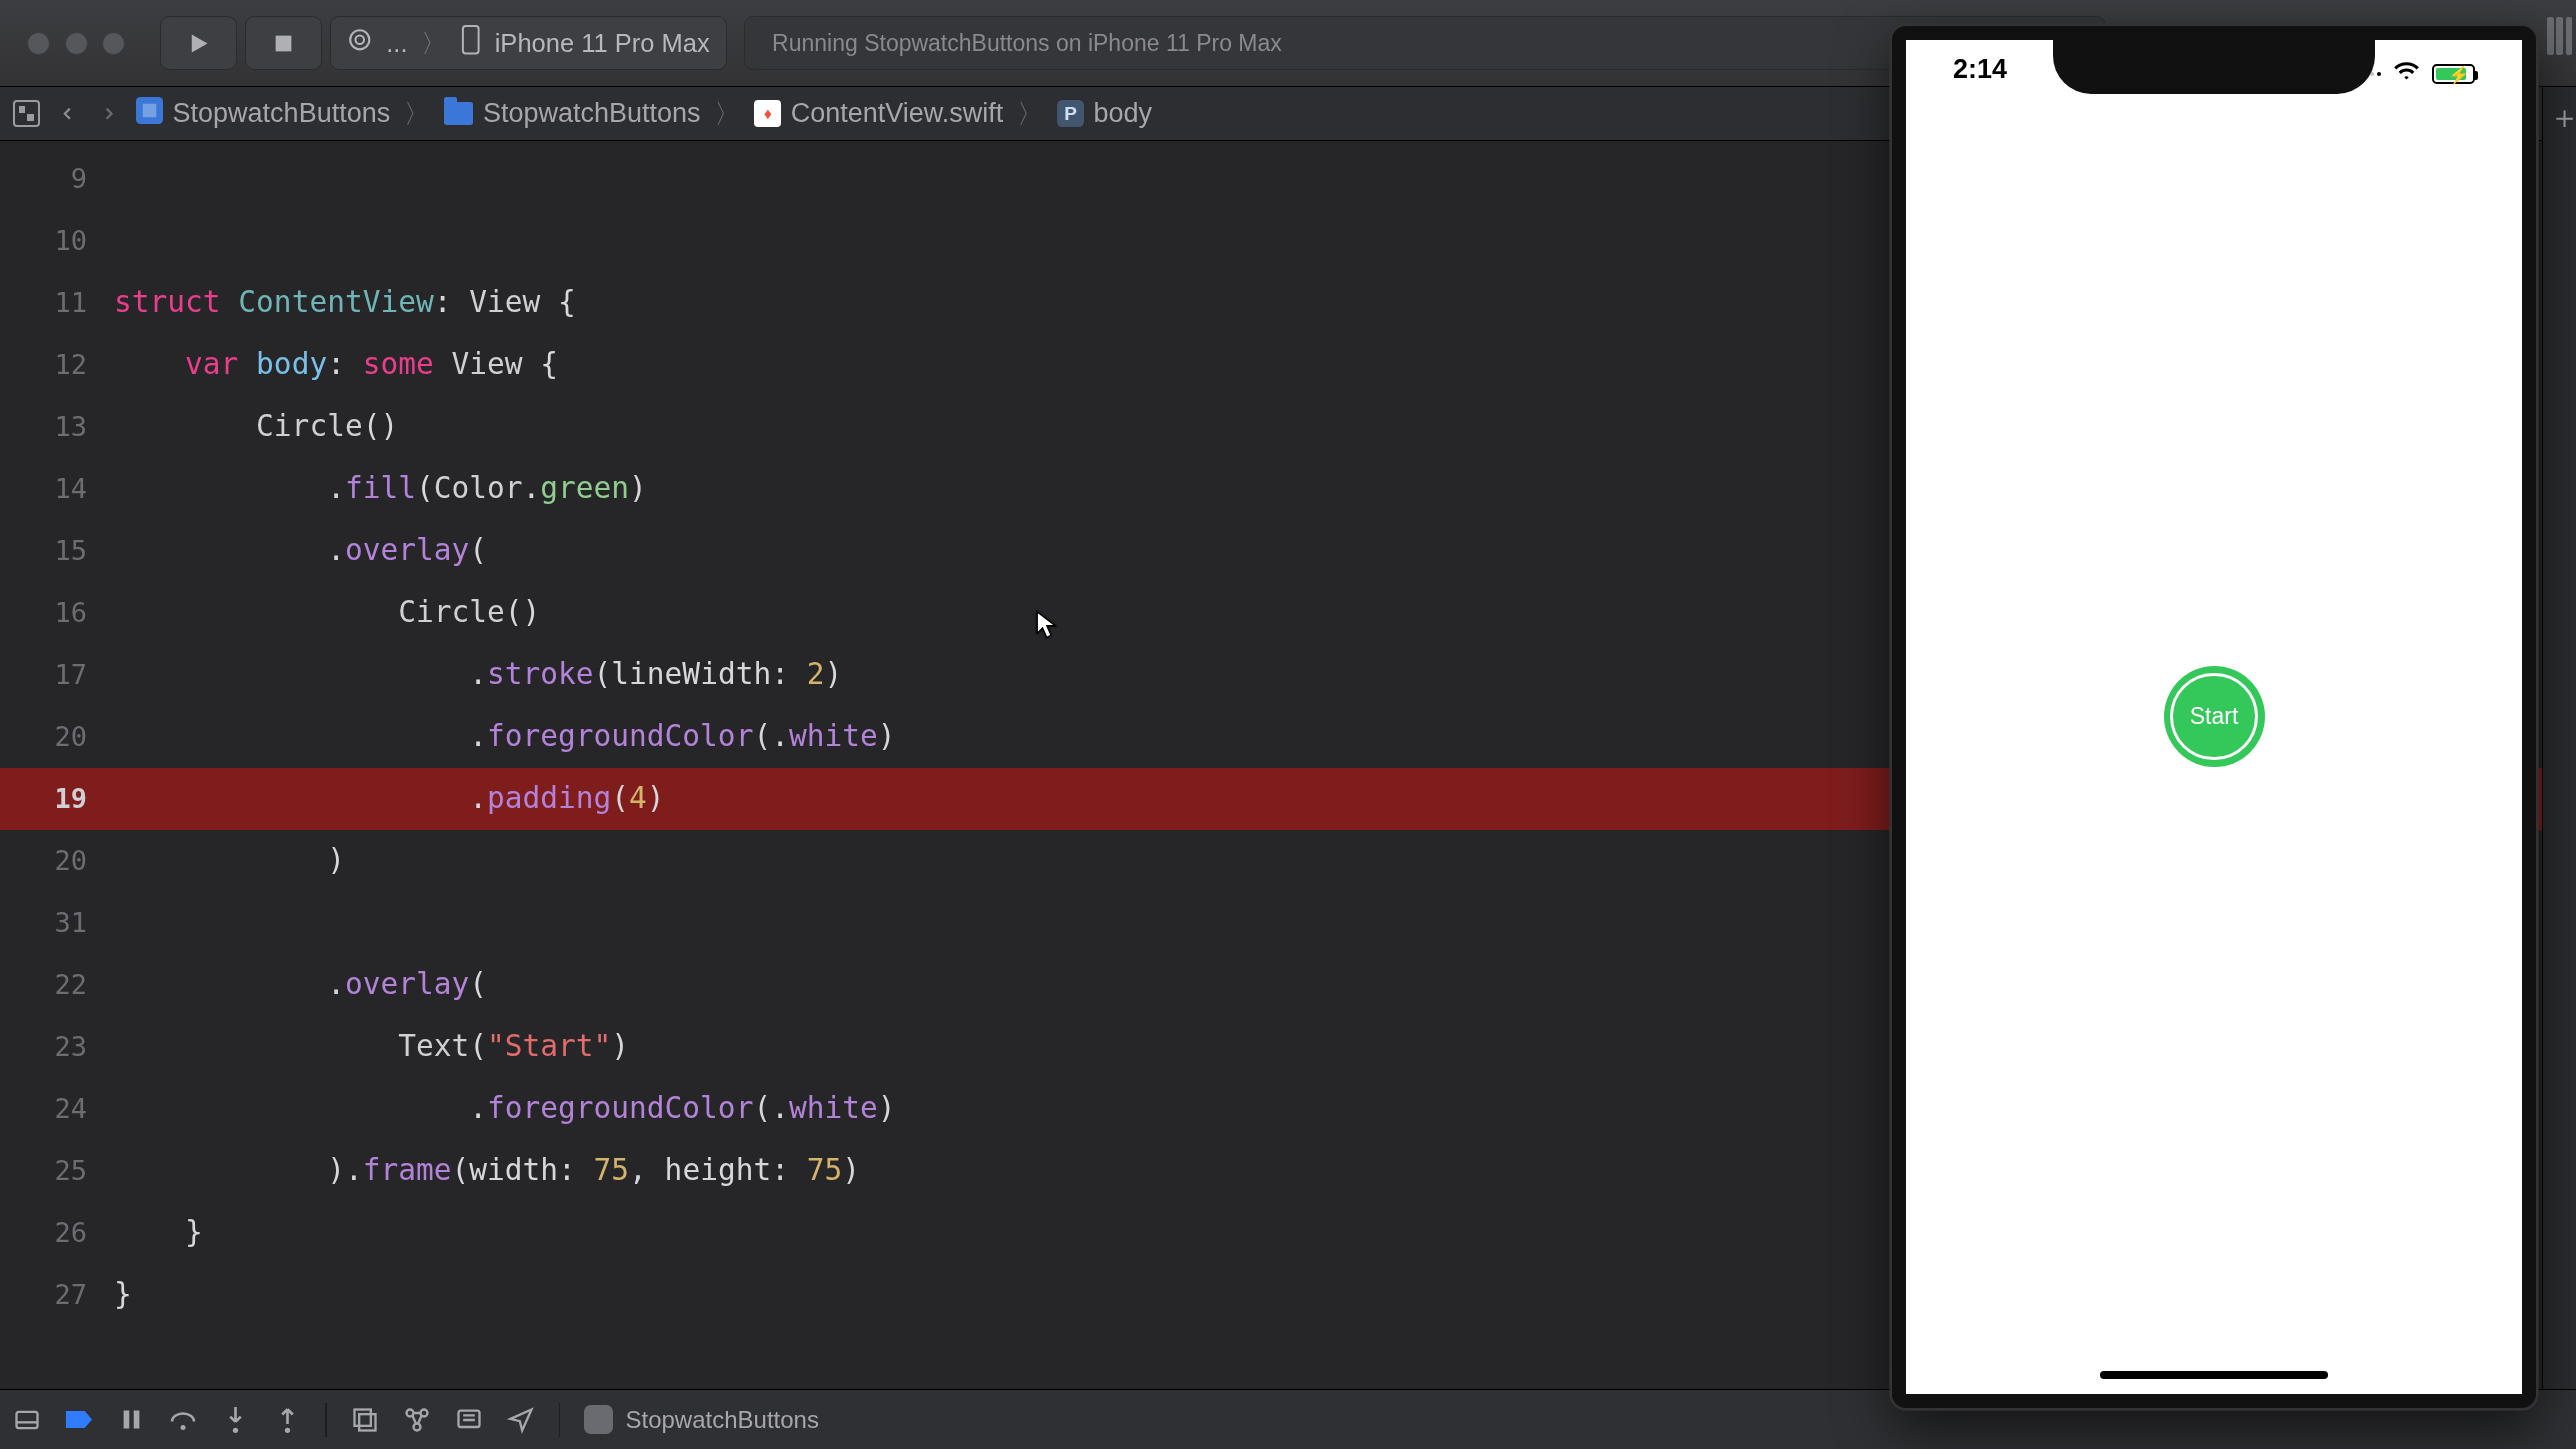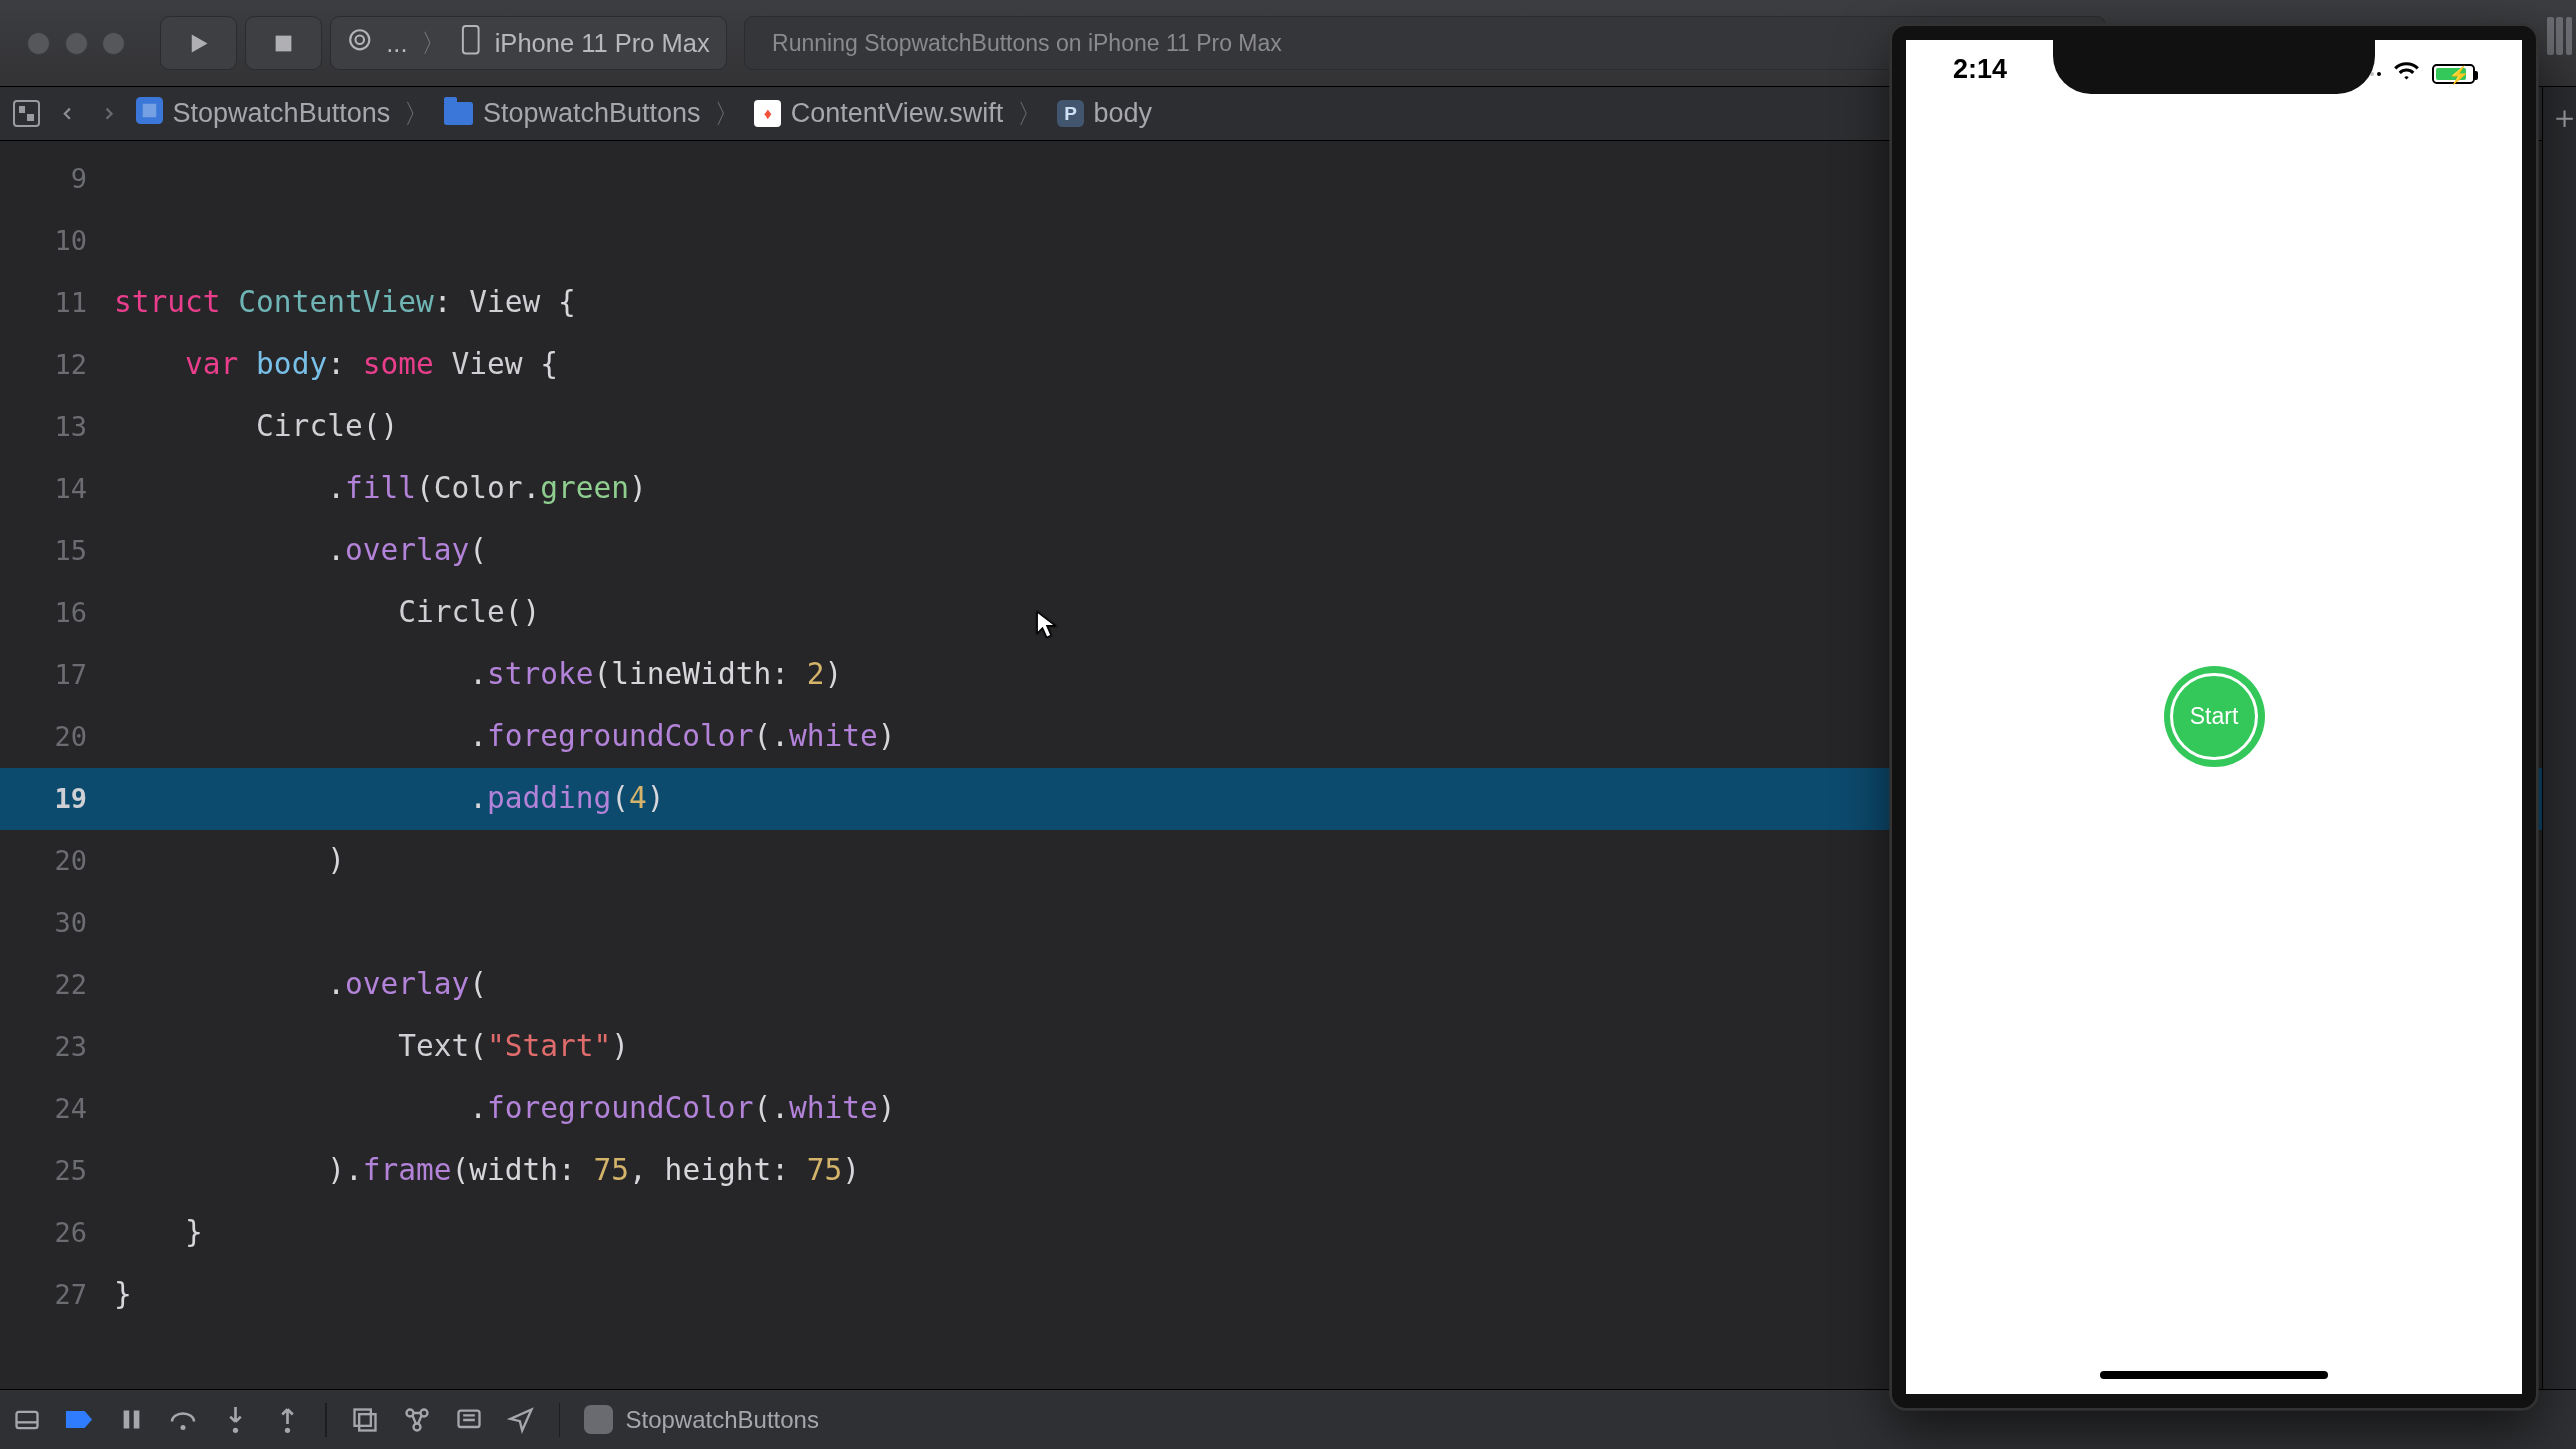--- a/index.html
+++ b/index.html
@@ -33,21 +33,21 @@
   .chev{ width:17.4px; height:17.4px; }
 
   
   .editor-wrap{ flex:1 1 auto; display:flex; overflow:hidden; position:relative;}
   .scrollbar{ position:absolute; right:0; top:0; width:20px; height:100%; background:#232427;}
   .scrollbar .thumb{ position:absolute; left:2.7px; right:2.7px; top:0; height:215px; background:#4a4b50; border-radius:6.7px;}
   .minimarks{ position:absolute; right:20px; top:0; width:12px; height:100%; }
   .minimarks .m{ position:absolute; left:0; width:100%; height:12px; background:#47484d;}
   .editor{ flex:1 1 auto; background:#262628; font-family:"SF Mono",Menlo,Consolas,monospace; font-size:29.5px; line-height:1.0; color:#d7d7db; padding-top:6.7px;}
   .line{ display:flex; align-items:stretch; height:62px;}
-  .line.hl{ background:#0c4a6e;}
+  .line.hl{ background:#7f1d1d;}
   .gutter{ width:114px; text-align:right; color:#6c6d72; padding-right:27px; font-size:27px; display:flex; align-items:center; justify-content:flex-end;}
   .line.hl .gutter{ color:#cfd0d4; font-weight:600;}
   .code{ white-space:pre; display:flex; align-items:center;}
   .kw{ color:#e83e8c; }           
   .type{ color:#d0d0d4; }         
   .typeTeal{ color:#6fb5b5;}      
   .mod{ color:#b383d9; }         
   .str{ color:#e06c6c; }          
   .num{ color:#d4b36a; }          
   .sym{ color:#d7d7db; }
@@ -216,21 +216,21 @@
         </div>
         <div class="line hl">
           <div class="gutter">19</div>
           <div class="code"><span class="sym">                    .</span><span class="mod">padding</span><span class="sym">(</span><span class="num">4</span><span class="sym">)</span></div>
         </div>
         <div class="line">
           <div class="gutter">20</div>
           <div class="code"><span class="sym">            )</span></div>
         </div>
         <div class="line">
-          <div class="gutter">30</div>
+          <div class="gutter">31</div>
           <div class="code"></div>
         </div>
         <div class="line">
           <div class="gutter">22</div>
           <div class="code"><span class="sym">            .</span><span class="mod">overlay</span><span class="sym">(</span></div>
         </div>
         <div class="line">
           <div class="gutter">23</div>
           <div class="code"><span class="sym">                </span><span class="type">Text</span><span class="sym">(</span><span class="str">"Start"</span><span class="sym">)</span></div>
         </div>

